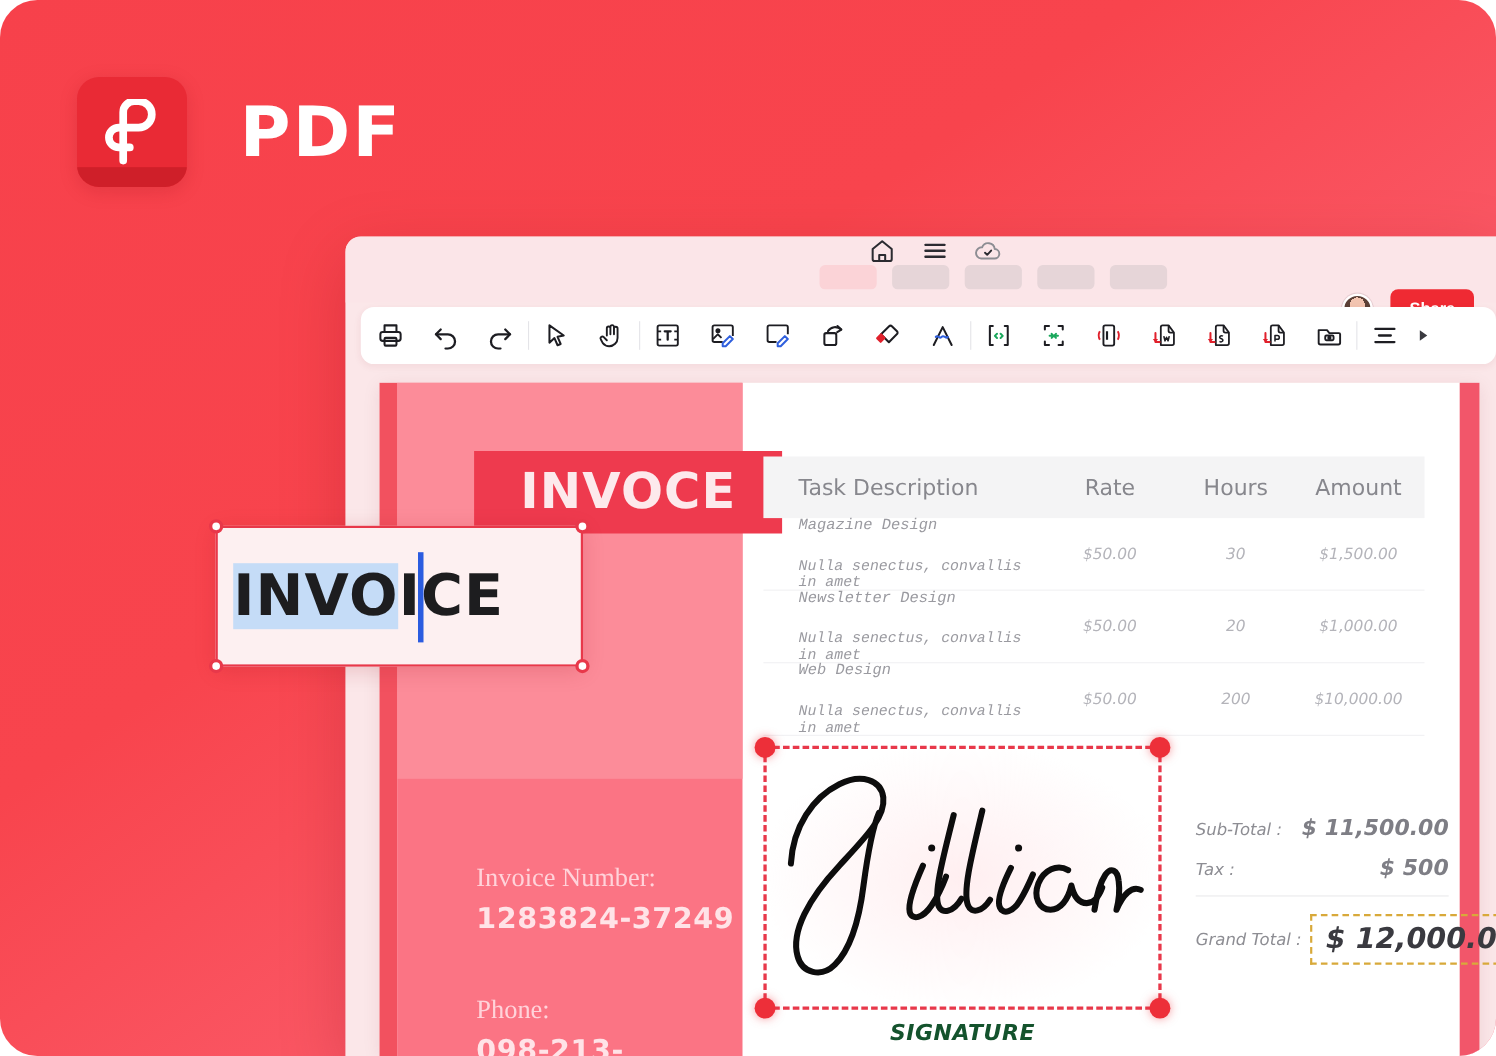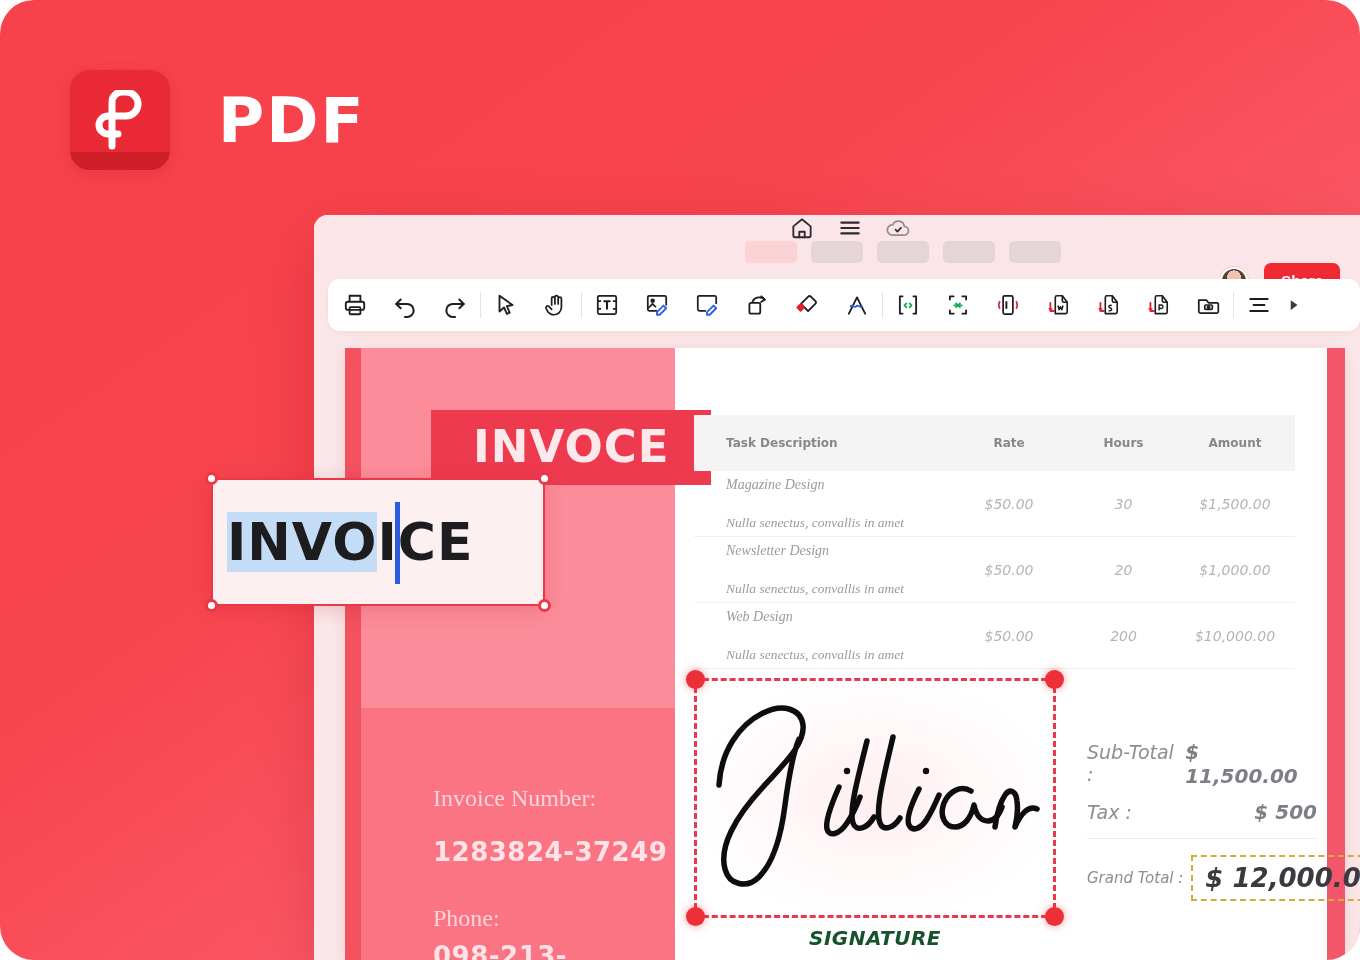--- a/index.html
+++ b/index.html
@@ -120,21 +120,21 @@
     position: absolute; color: #ffd3da; font-size: 24px; font-weight: 400;
     font-family: Liberation Serif, serif;
   }
   .meta-value {
     position: absolute; color: #ffe3e7; font-size: 26px; font-weight: 700;
     font-family: "DejaVu Sans", sans-serif; letter-spacing: .5px;
   }
 
   
   #edit-box {
-    position: absolute; left: 211px; top: 478px;
+    position: absolute; left: 196px; top: 478px;
     width: 334px; height: 128px;
     background: #fdf0f1;
     border: 2px solid #e8384a;
     z-index: 40;
     box-shadow: 0 4px 18px rgba(160,20,35,.18);
   }
   #edit-text {
     position: absolute; left: 14px; top: 50%; transform: translateY(-50%);
     font-size: 52px; font-weight: 700; color: #1d1d1f;
     letter-spacing: 1px; white-space: nowrap;
@@ -153,34 +153,34 @@
   #h-bl { left: -8px; bottom: -8px; } #h-br { right: -8px; bottom: -8px; }
 
   
   #table {
     position: absolute; left: 349px; top: 67px; width: 601px;
   }
   #table .thead {
     display: flex; background: #f4f4f5; height: 56px; align-items: center;
   }
   #table .thead div {
-    color: #87878d; font-size: 12px; font-weight: 700;
+    color: #87878d; font-size: 20px; font-weight: 400;
     font-family: "DejaVu Sans", sans-serif;
   }
   .c-desc { width: 252px; padding-left: 32px; }
   .c-rate { width: 126px; text-align: center; }
   .c-hours { width: 103px; text-align: center; }
   .c-amt { width: 120px; text-align: center; }
   #table .trow {
     display: flex; align-items: center; height: 66px;
     border-bottom: 1px solid #f1f1f3;
   }
   #table .trow .c-desc {
     display: flex; flex-direction: column; gap: 22px;
-    font-style: italic; font-family: Liberation Serif, serif;
+    font-style: italic; font-family: Liberation Mono, monospace;
   }
   .task-name { color: #9a9aa0; font-size: 14px; }
   .task-sub { color: #9a9aa0; font-size: 13.5px; }
   #table .trow .c-rate, #table .trow .c-hours, #table .trow .c-amt {
     color: #b4b4ba; font-size: 14px; font-style: italic;
     font-family: "DejaVu Sans", sans-serif;
   }
 
   
   #sig-box {
@@ -205,21 +205,21 @@
     font-family: "DejaVu Sans", sans-serif;
   }
 
   
   #totals { position: absolute; left: 742px; top: 392px; width: 230px; }
   .tot-row {
     display: flex; align-items: baseline; justify-content: space-between;
     margin-bottom: 12px;
   }
   .tot-label {
-    color: #8d8d93; font-size: 19px; font-style: italic;
+    color: #8d8d93; font-size: 15px; font-style: italic;
     font-family: "DejaVu Sans", sans-serif;
   }
   .tot-val {
     color: #7e7e85; font-size: 20px; font-style: italic; font-weight: 700;
     font-family: "DejaVu Sans", sans-serif;
   }
   #tot-divider { height: 1px; background: #eaeaec; margin: 14px 0 16px; }
   #grand-row { display: flex; align-items: center; gap: 8px; }
   #grand-label {
     color: #8d8d93; font-size: 15px; font-style: italic;
@@ -442,21 +442,21 @@
       <div id="doc-leftstrip"></div>
       <div id="doc-rightstrip"></div>
 
       <div id="doc-left">
         <div id="doc-left-head"></div>
 
         <div id="invoice-title-bg">INVOCE</div>
 
 
         <div class="meta-label" style="left:72px; top:437px;">Invoice Number:</div>
-        <div class="meta-value" style="left:72px; top:473px;margin-top:16px;">1283824-37249</div>
+        <div class="meta-value" style="left:72px; top:473px;">1283824-37249</div>
 
         <div class="meta-label" style="left:72px; top:557px;">Phone:</div>
         <div class="meta-value" style="left:72px; top:593px;">098-213-892319</div>
       </div>
 
       <div id="table">
         <div class="thead">
           <div class="c-desc">Task Description</div>
           <div class="c-rate">Rate</div>
           <div class="c-hours">Hours</div>

